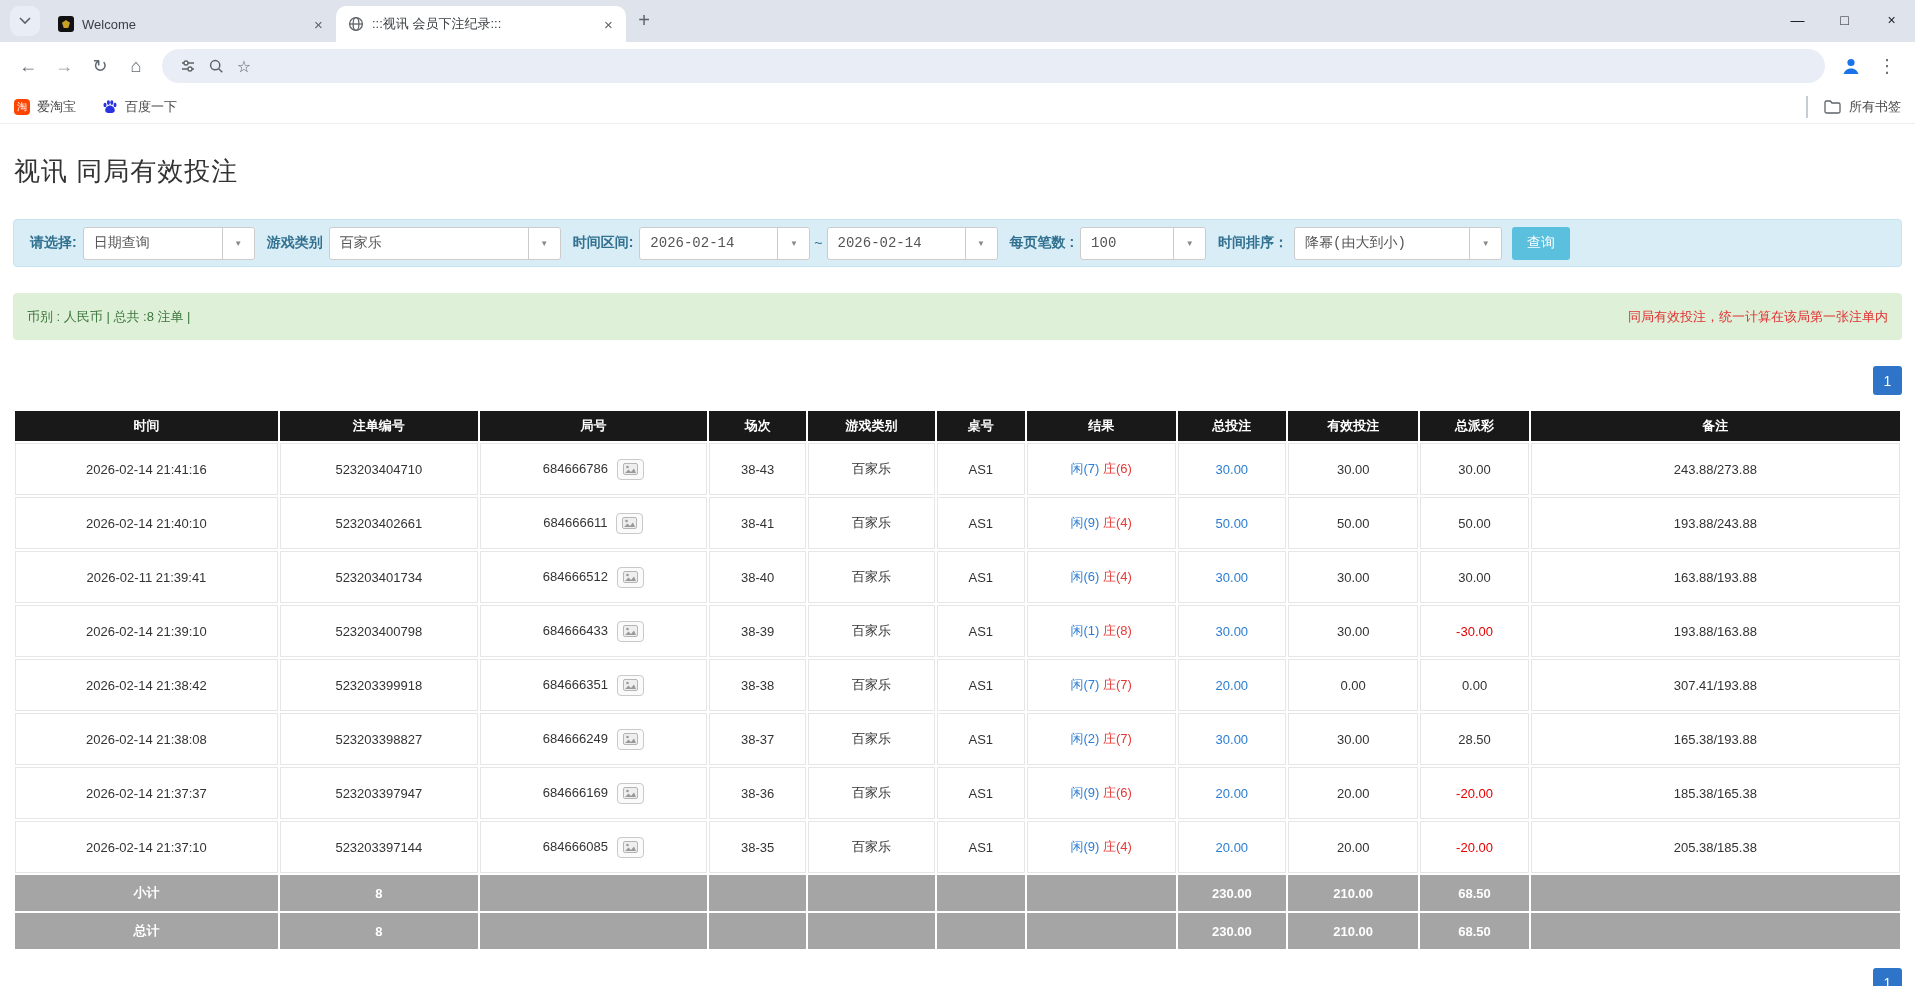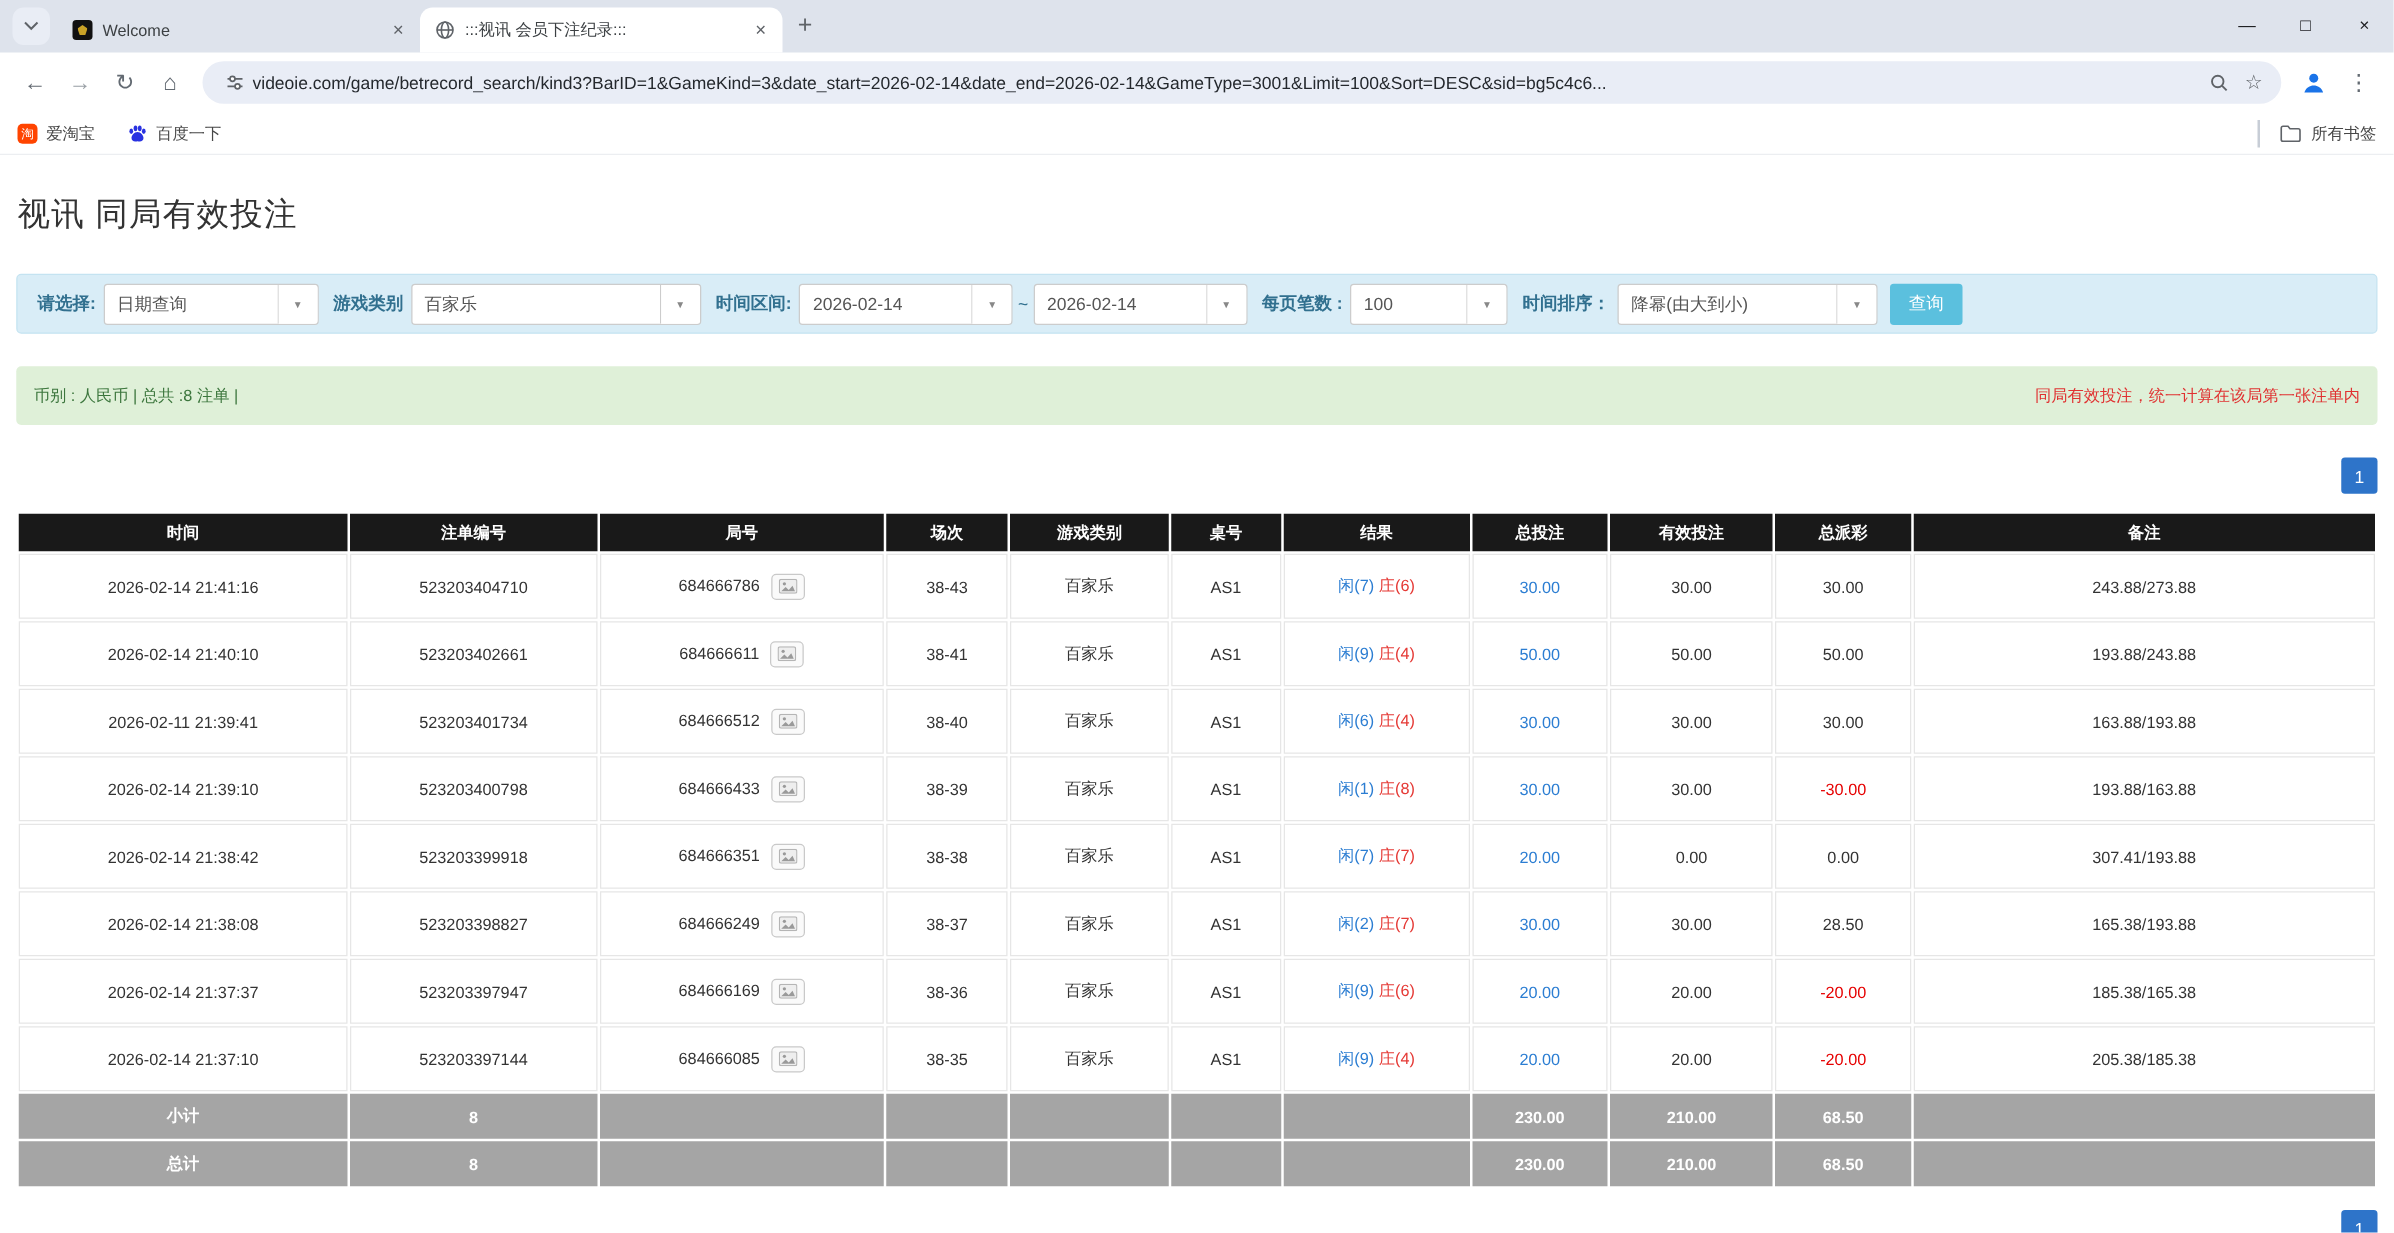--- a/index.html
+++ b/index.html
@@ -42,21 +42,21 @@
     display:flex; align-items:center; justify-content:center; }
   .bm-right { margin-left:auto; display:flex; align-items:center; gap:8px; border-left:2px solid #c7cdd6;
     padding-left:16px; height:22px; }
   
   .page-title { margin:30px 0 0 14px; font-size:26px; color:#333; font-weight:500; letter-spacing:1px; }
   .filter-bar { margin:30px 13px 0; background:#d9edf7; border:1px solid #c4e3f1; border-radius:4px;
     padding:7px 10px; display:flex; align-items:center; height:48px; }
   .f-label { font-size:14px; font-weight:bold; color:#31708f; margin:0 6px 0 12px; white-space:nowrap; }
   .f-label.first { margin-left:6px; }
   .sel { display:flex; background:#fff; border:1px solid #ccc; border-radius:3px; height:33px; }
-  .sel-val { padding:0 10px; line-height:31px; font-size:14px; color:#555; flex:1; white-space:nowrap; overflow:hidden; }
+  .sel-val { padding:0 10px; line-height:31px; font-size:14px; color:#555; flex:1; white-space:nowrap; overflow:hidden;font-family:Liberation Mono, monospace; }
   .sel-arrow { width:32px; border-left:1px solid #ccc; display:flex; align-items:center; justify-content:center;
     color:#888; font-size:8px; background:#fff; border-radius:0 3px 3px 0; }
   .w-query { width:172px; } .w-game { width:232px; } .w-date { width:171px; } .w-per { width:126px; } .w-sort { width:208px; }
   .tilde { color:#31708f; font-size:14px; margin:0 4px; }
   .btn-search { background:#5bc0de; color:#fff; border:none; border-radius:3px; height:33px; padding:0 15px;
     font-size:14px; margin-left:10px; cursor:pointer; }
   .info-bar { margin:26px 13px 0; background:#dff0d8; border-radius:4px; height:47px; display:flex;
     align-items:center; justify-content:space-between; padding:0 14px; }
   .info-left { color:#3c763d; font-size:13px; }
   .info-right { color:#e03131; font-size:13px; }
@@ -116,21 +116,20 @@
   <div class="nav-icon">↻</div>
   <div class="nav-icon">⌂</div>
   <div class="addr">
     <span class="addr-icon">
       <svg width="16" height="16" viewBox="0 0 16 16">
         <path d="M2 5h12M2 11h12" stroke="#5f6368" stroke-width="1.4"></path>
         <circle cx="6" cy="5" r="2" fill="#fff" stroke="#5f6368" stroke-width="1.4"></circle>
         <circle cx="10" cy="11" r="2" fill="#fff" stroke="#5f6368" stroke-width="1.4"></circle>
       </svg>
     </span>
-    <span class="url">videoie.com/game/betrecord_search/kind3?BarID=1&amp;GameKind=3&amp;date_start=2026-02-14&amp;date_end=2026-02-14&amp;GameType=3001&amp;Limit=100&amp;Sort=DESC&amp;sid=bg5c4c6...</span>
     <span class="addr-icon">
       <svg width="15" height="15" viewBox="0 0 15 15">
         <circle cx="6.2" cy="6.2" r="4.6" fill="none" stroke="#5f6368" stroke-width="1.5"></circle>
         <path d="M9.7 9.7l3.6 3.6" stroke="#5f6368" stroke-width="1.5"></path>
       </svg>
     </span>
     <span class="addr-icon">☆</span>
   </div>
   <div class="nav-icon">
     <svg width="22" height="22" viewBox="0 0 22 22">

